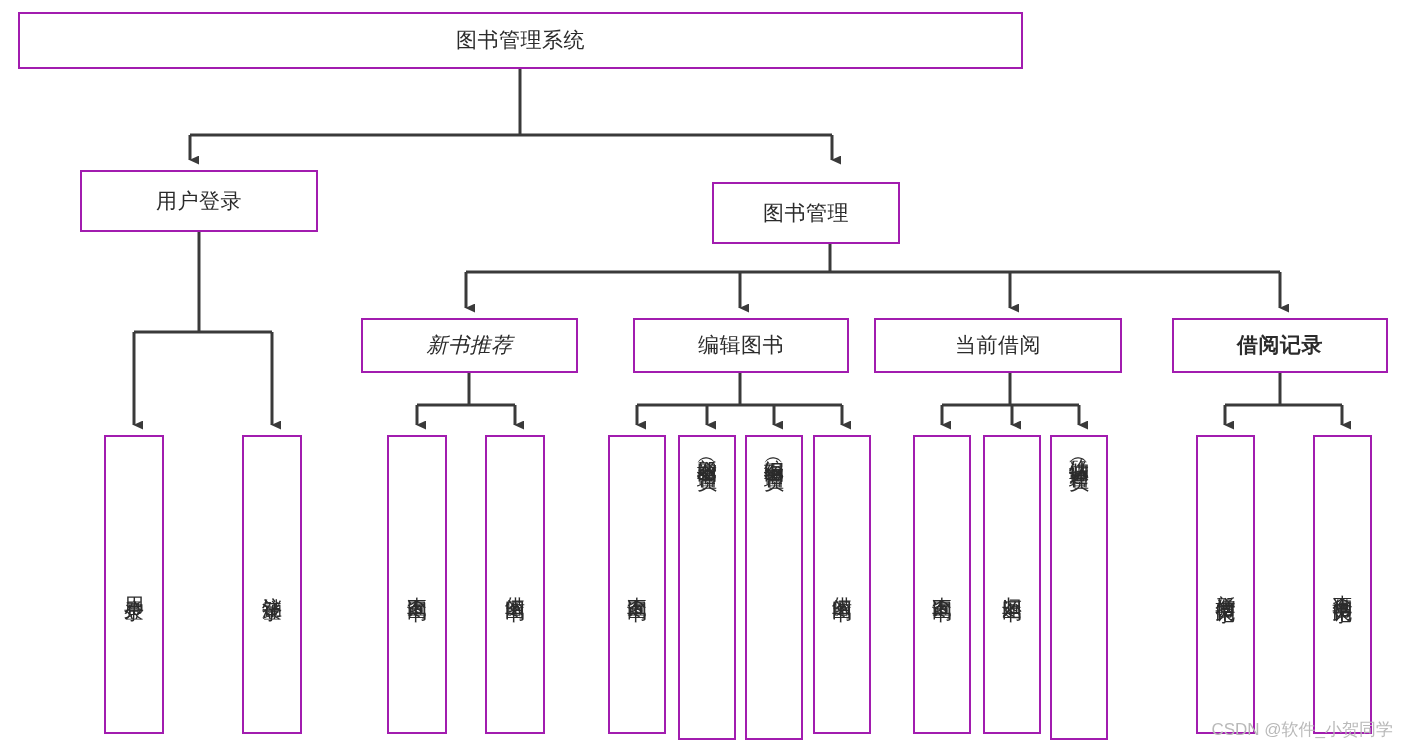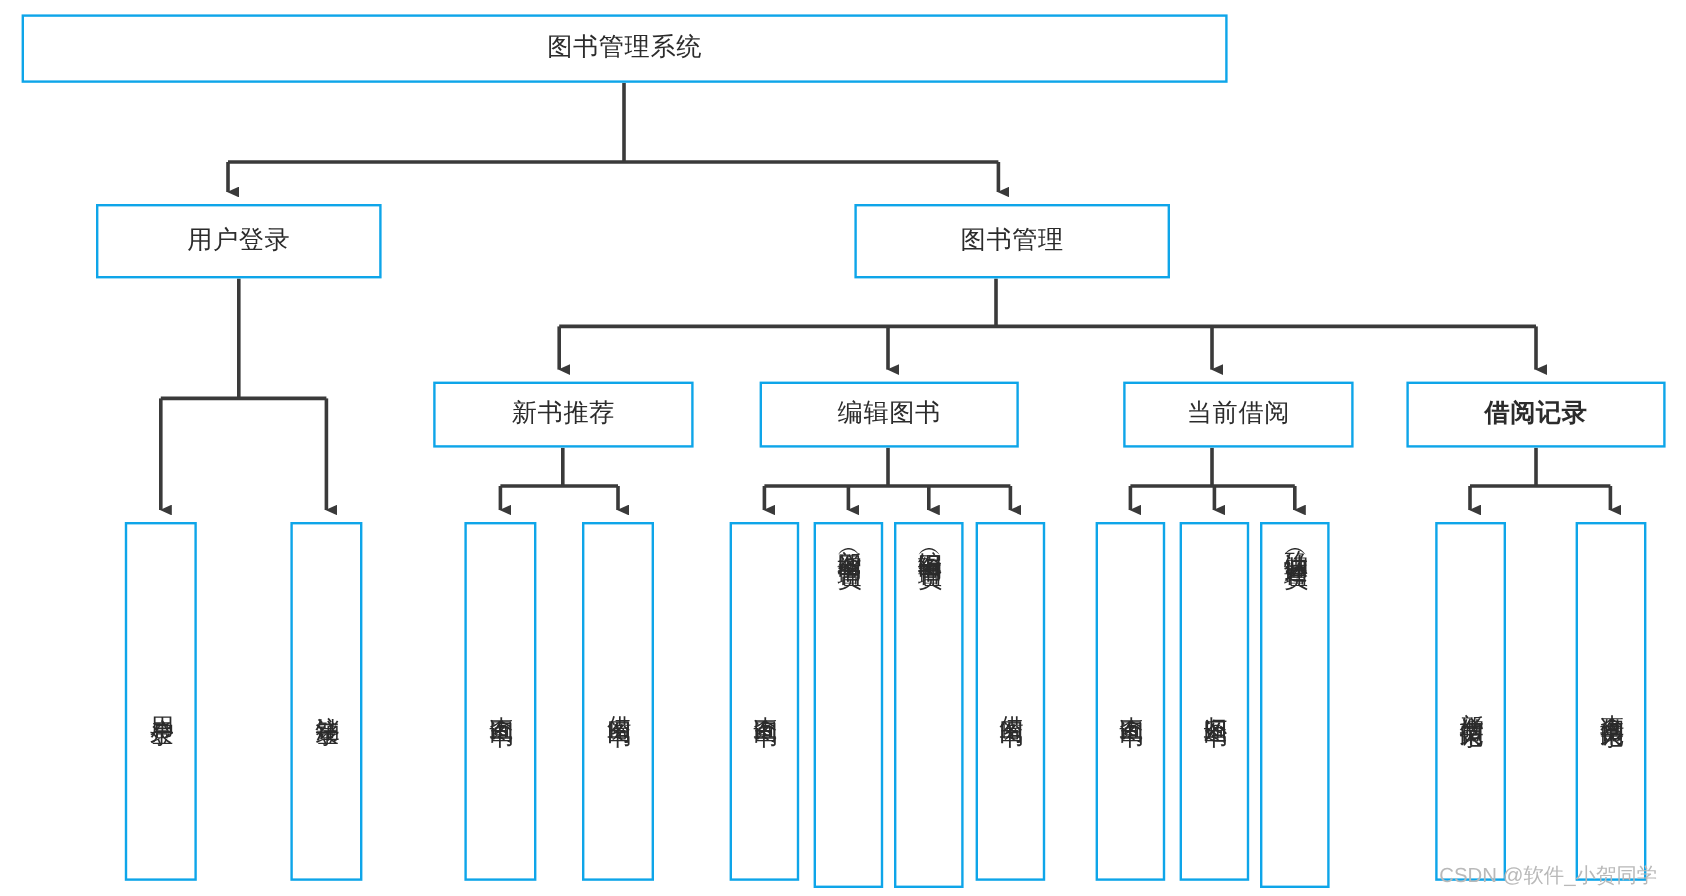--- a/index.html
+++ b/index.html
@@ -22,21 +22,21 @@
     position: absolute;
     left: 0;
     top: 0;
     width: 1405px;
     height: 747px;
   }
   .node {
     position: absolute;
     box-sizing: border-box;
     background: #ffffff;
-    border: 2px solid #0ea5e9;
+    border: 2px solid #a21caf;
     display: flex;
     align-items: center;
     justify-content: center;
     z-index: 2;
   }
   .node-label {
     font-size: 21px;
     color: #2b2b2b;
     line-height: 1.18;
     letter-spacing: 0.5px;
@@ -53,21 +53,21 @@
   .node.vertical {
     align-items: flex-start;
     padding-top: 6px;
   }
   .node.vertical.centered {
     align-items: center;
     padding-top: 0;
   }
   .watermark {
     position: absolute;
-    right: 24px;
+    right: 12px;
     bottom: 6px;
     font-size: 17px;
     color: #b9b9b9;
     white-space: nowrap;
     z-index: 5;
     font-family: "Liberation Sans", "DejaVu Sans", sans-serif;
   }
 </style>
 </head>
 <body>
@@ -136,31 +136,31 @@
     </g>
   </svg>
 
   <div class="node" id="node-root" style="left: 18px; top: 12px; width: 1005px; height: 57px;">
     <span class="node-label">图书管理系统</span>
   </div>
 
   <div class="node" id="node-l1-0" style="left: 80px; top: 170px; width: 238px; height: 62px;">
     <span class="node-label">用户登录</span>
   </div>
-  <div class="node" id="node-l1-1" style="left: 712px; top: 170px; width: 263px; height: 62px;">
+  <div class="node" id="node-l1-1" style="left: 712px; top: 182px; width: 188px; height: 62px;">
     <span class="node-label">图书管理</span>
   </div>
 
-  <div class="node" id="node-l2-0" style="left: 361px; top: 318px; width: 217px; height: 55px;">
+  <div class="node" id="node-l2-0" style="left: 361px; top: 318px; width: 217px; height: 55px; font-style: italic;">
     <span class="node-label">新书推荐</span>
   </div>
   <div class="node" id="node-l2-1" style="left: 633px; top: 318px; width: 216px; height: 55px;">
     <span class="node-label">编辑图书</span>
   </div>
-  <div class="node" id="node-l2-2" style="left: 936px; top: 318px; width: 192px; height: 55px;">
+  <div class="node" id="node-l2-2" style="left: 874px; top: 318px; width: 248px; height: 55px;">
     <span class="node-label">当前借阅</span>
   </div>
   <div class="node" id="node-l2-3" style="left: 1172px; top: 318px; width: 216px; height: 55px; font-weight: bold;">
     <span class="node-label">借阅记录</span>
   </div>
 
   <div class="node vertical centered" id="node-leaf-0" style="left: 104px; top: 435px; width: 60px; height: 299px;">
     <span class="node-label">用户登录</span>
   </div>
   <div class="node vertical centered" id="node-leaf-1" style="left: 242px; top: 435px; width: 60px; height: 299px;">

